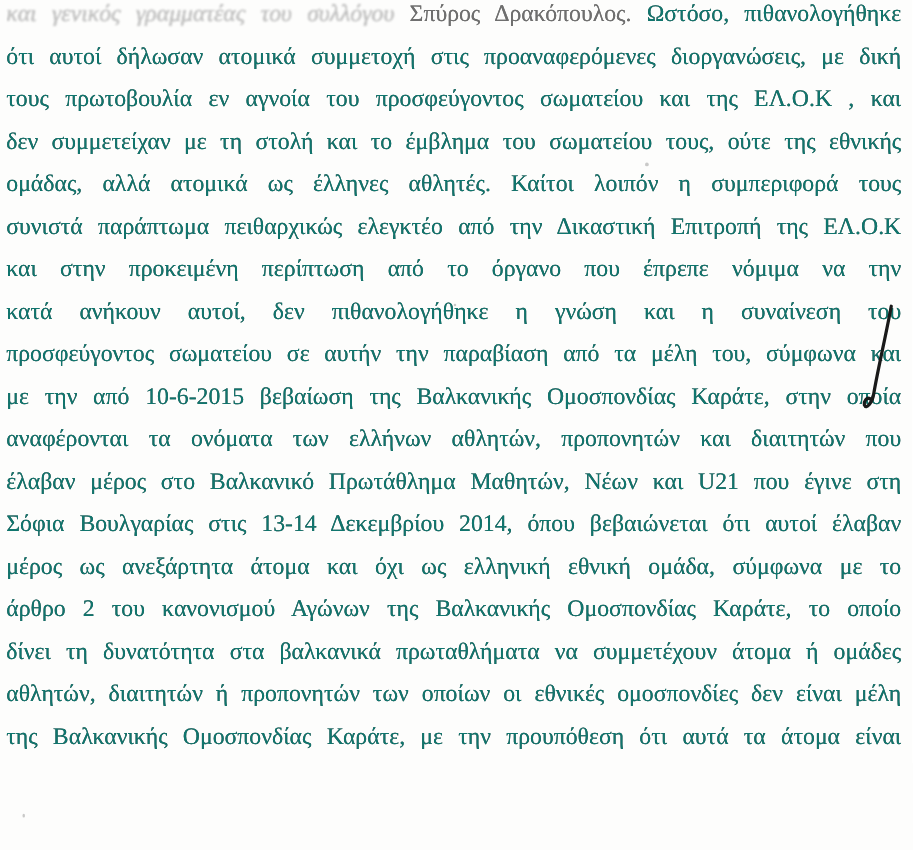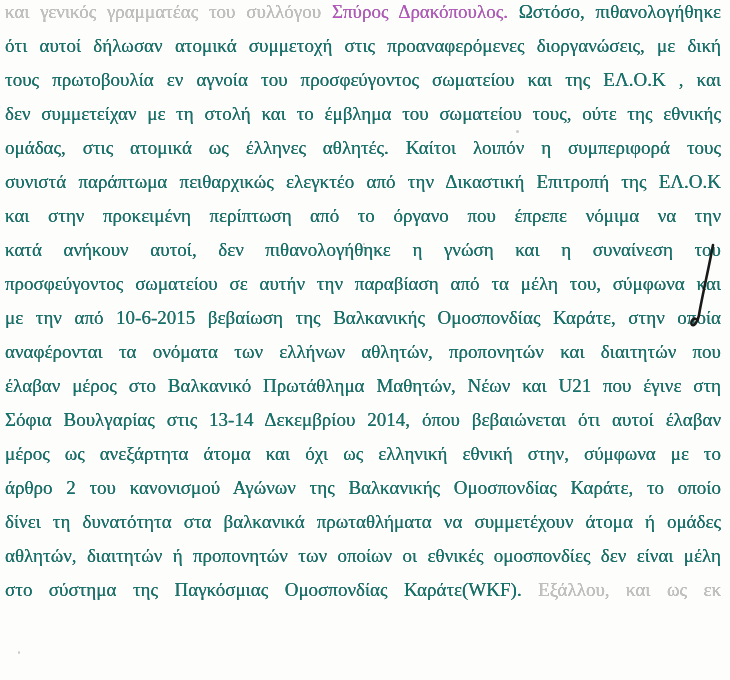--- a/index.html
+++ b/index.html
@@ -27,28 +27,29 @@
     line-height: 34px;
     font-size: 19px;
     overflow: hidden;
     text-align: justify;
     text-align-last: justify;
     text-shadow: 0 0 0.4px rgba(10,10,10,0.75);
     white-space: normal;
   }
   .seg.normal { color: #0f766e; }
   .seg.semifaded {
-    color: #a21caf;
+    color: #404040;
     opacity: 0.75;
     filter: blur(0.4px);
   }
   .seg.faded {
     color: #9b9b9b;
     opacity: 0.6;
     filter: blur(0.7px);
+    font-style: italic;
   }
   .pen-mark {
     position: absolute;
     left: 686px;
     top: 242px;
     width: 36px;
     height: 92px;
     pointer-events: none;
   }
   .speck {
@@ -65,34 +66,34 @@
 <body>
 
 <div class="page" style="background: rgb(253, 253, 252); color: rgb(13, 13, 13);">
 
   <div class="text-block">
 
   <div class="line"><span class="seg faded">και γενικός γραμματέας του συλλόγου </span><span class="seg semifaded">Σπύρος Δρακόπουλος. </span><span class="seg normal">Ωστόσο, πιθανολογήθηκε</span></div>
       <div class="line"><span class="seg normal">ότι αυτοί δήλωσαν ατομικά συμμετοχή στις προαναφερόμενες διοργανώσεις, με δική</span></div>
       <div class="line"><span class="seg normal">τους πρωτοβουλία εν αγνοία του προσφεύγοντος σωματείου και της ΕΛ.Ο.Κ , και</span></div>
       <div class="line"><span class="seg normal">δεν συμμετείχαν με τη στολή και το έμβλημα του σωματείου τους, ούτε της εθνικής</span></div>
-      <div class="line"><span class="seg normal">ομάδας, στις ατομικά ως έλληνες αθλητές. Καίτοι λοιπόν η συμπεριφορά τους</span></div>
+      <div class="line"><span class="seg normal">ομάδας, αλλά ατομικά ως έλληνες αθλητές. Καίτοι λοιπόν η συμπεριφορά τους</span></div>
       <div class="line"><span class="seg normal">συνιστά παράπτωμα πειθαρχικώς ελεγκτέο από την Δικαστική Επιτροπή της ΕΛ.Ο.Κ</span></div>
       <div class="line"><span class="seg normal">και στην προκειμένη περίπτωση από το όργανο που έπρεπε νόμιμα να την</span></div>
       <div class="line"><span class="seg normal">κατά ανήκουν αυτοί, δεν πιθανολογήθηκε η γνώση και η συναίνεση του</span></div>
       <div class="line"><span class="seg normal">προσφεύγοντος σωματείου σε αυτήν την παραβίαση από τα μέλη του, σύμφωνα και</span></div>
       <div class="line"><span class="seg normal">με την από 10-6-2015 βεβαίωση της Βαλκανικής Ομοσπονδίας Καράτε, στην οποία</span></div>
       <div class="line"><span class="seg normal">αναφέρονται τα ονόματα των ελλήνων αθλητών, προπονητών και διαιτητών που</span></div>
       <div class="line"><span class="seg normal">έλαβαν μέρος στο Βαλκανικό Πρωτάθλημα Μαθητών, Νέων και U21 που έγινε στη</span></div>
       <div class="line"><span class="seg normal">Σόφια Βουλγαρίας στις 13-14 Δεκεμβρίου 2014, όπου βεβαιώνεται ότι αυτοί έλαβαν</span></div>
-      <div class="line"><span class="seg normal">μέρος ως ανεξάρτητα άτομα και όχι ως ελληνική εθνική στην, σύμφωνα με το</span></div>
+      <div class="line"><span class="seg normal">μέρος ως ανεξάρτητα άτομα και όχι ως ελληνική εθνική ομάδα, σύμφωνα με το</span></div>
       <div class="line"><span class="seg normal">άρθρο 2 του κανονισμού Αγώνων της Βαλκανικής Ομοσπονδίας Καράτε, το οποίο</span></div>
       <div class="line"><span class="seg normal">δίνει τη δυνατότητα στα βαλκανικά πρωταθλήματα να συμμετέχουν άτομα ή ομάδες</span></div>
       <div class="line"><span class="seg normal">αθλητών, διαιτητών ή προπονητών των οποίων οι εθνικές ομοσπονδίες δεν είναι μέλη</span></div>
-      <div class="line"><span class="seg normal">στο σύστημα της Παγκόσμιας Ομοσπονδίας Καράτε(WKF). </span><span class="seg faded">Εξάλλου, και ως εκ</span></div>
+      <div class="line"><span class="seg normal">της Βαλκανικής Ομοσπονδίας Καράτε, με την προυπόθεση ότι αυτά τα άτομα είναι</span></div>
     </div>
 
   <svg class="pen-mark" viewBox="0 0 36 92" xmlns="http://www.w3.org/2000/svg" aria-hidden="true">
     <path d="M 27 3 C 23 25, 16 55, 13 73 C 12 80, 7 86, 5.5 82 C 4.8 79, 7.5 75.5, 10 77" fill="none" stroke="#1a1a1a" stroke-width="2.6" stroke-linecap="round"></path>
   </svg>
 
   <div class="speck s1"></div>
   <div class="speck s2"></div>
   <div class="speck s3"></div>
 

